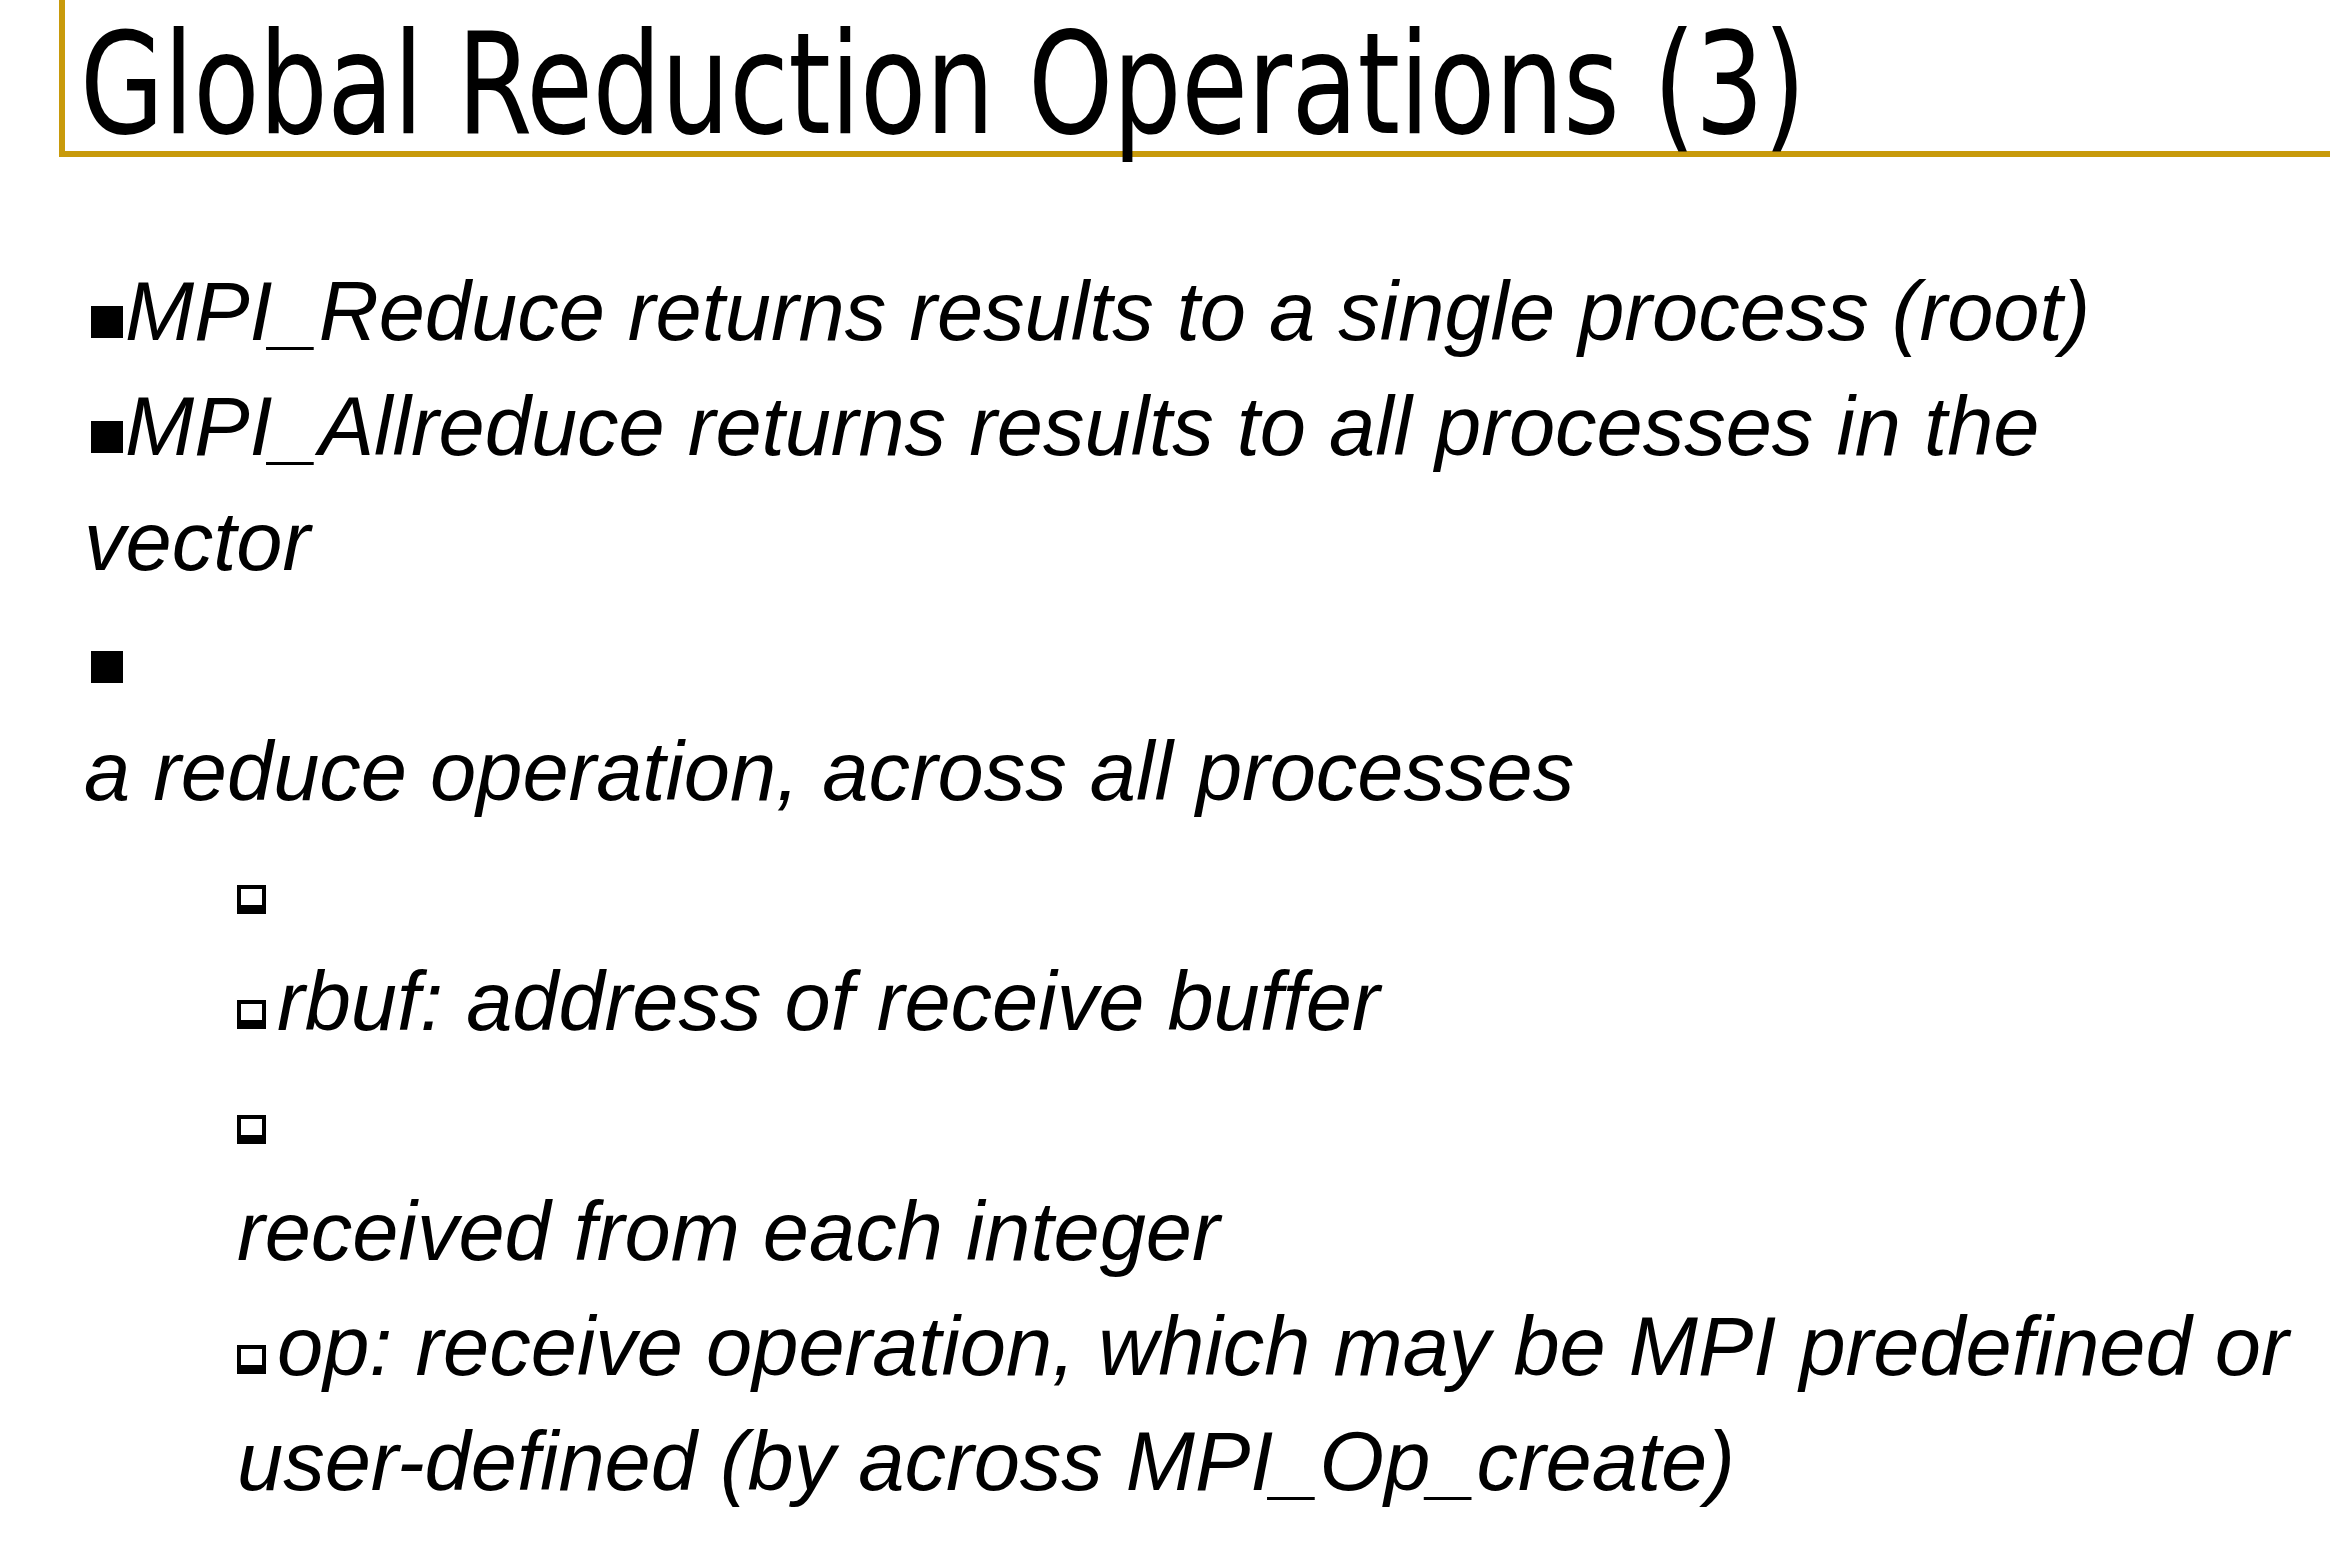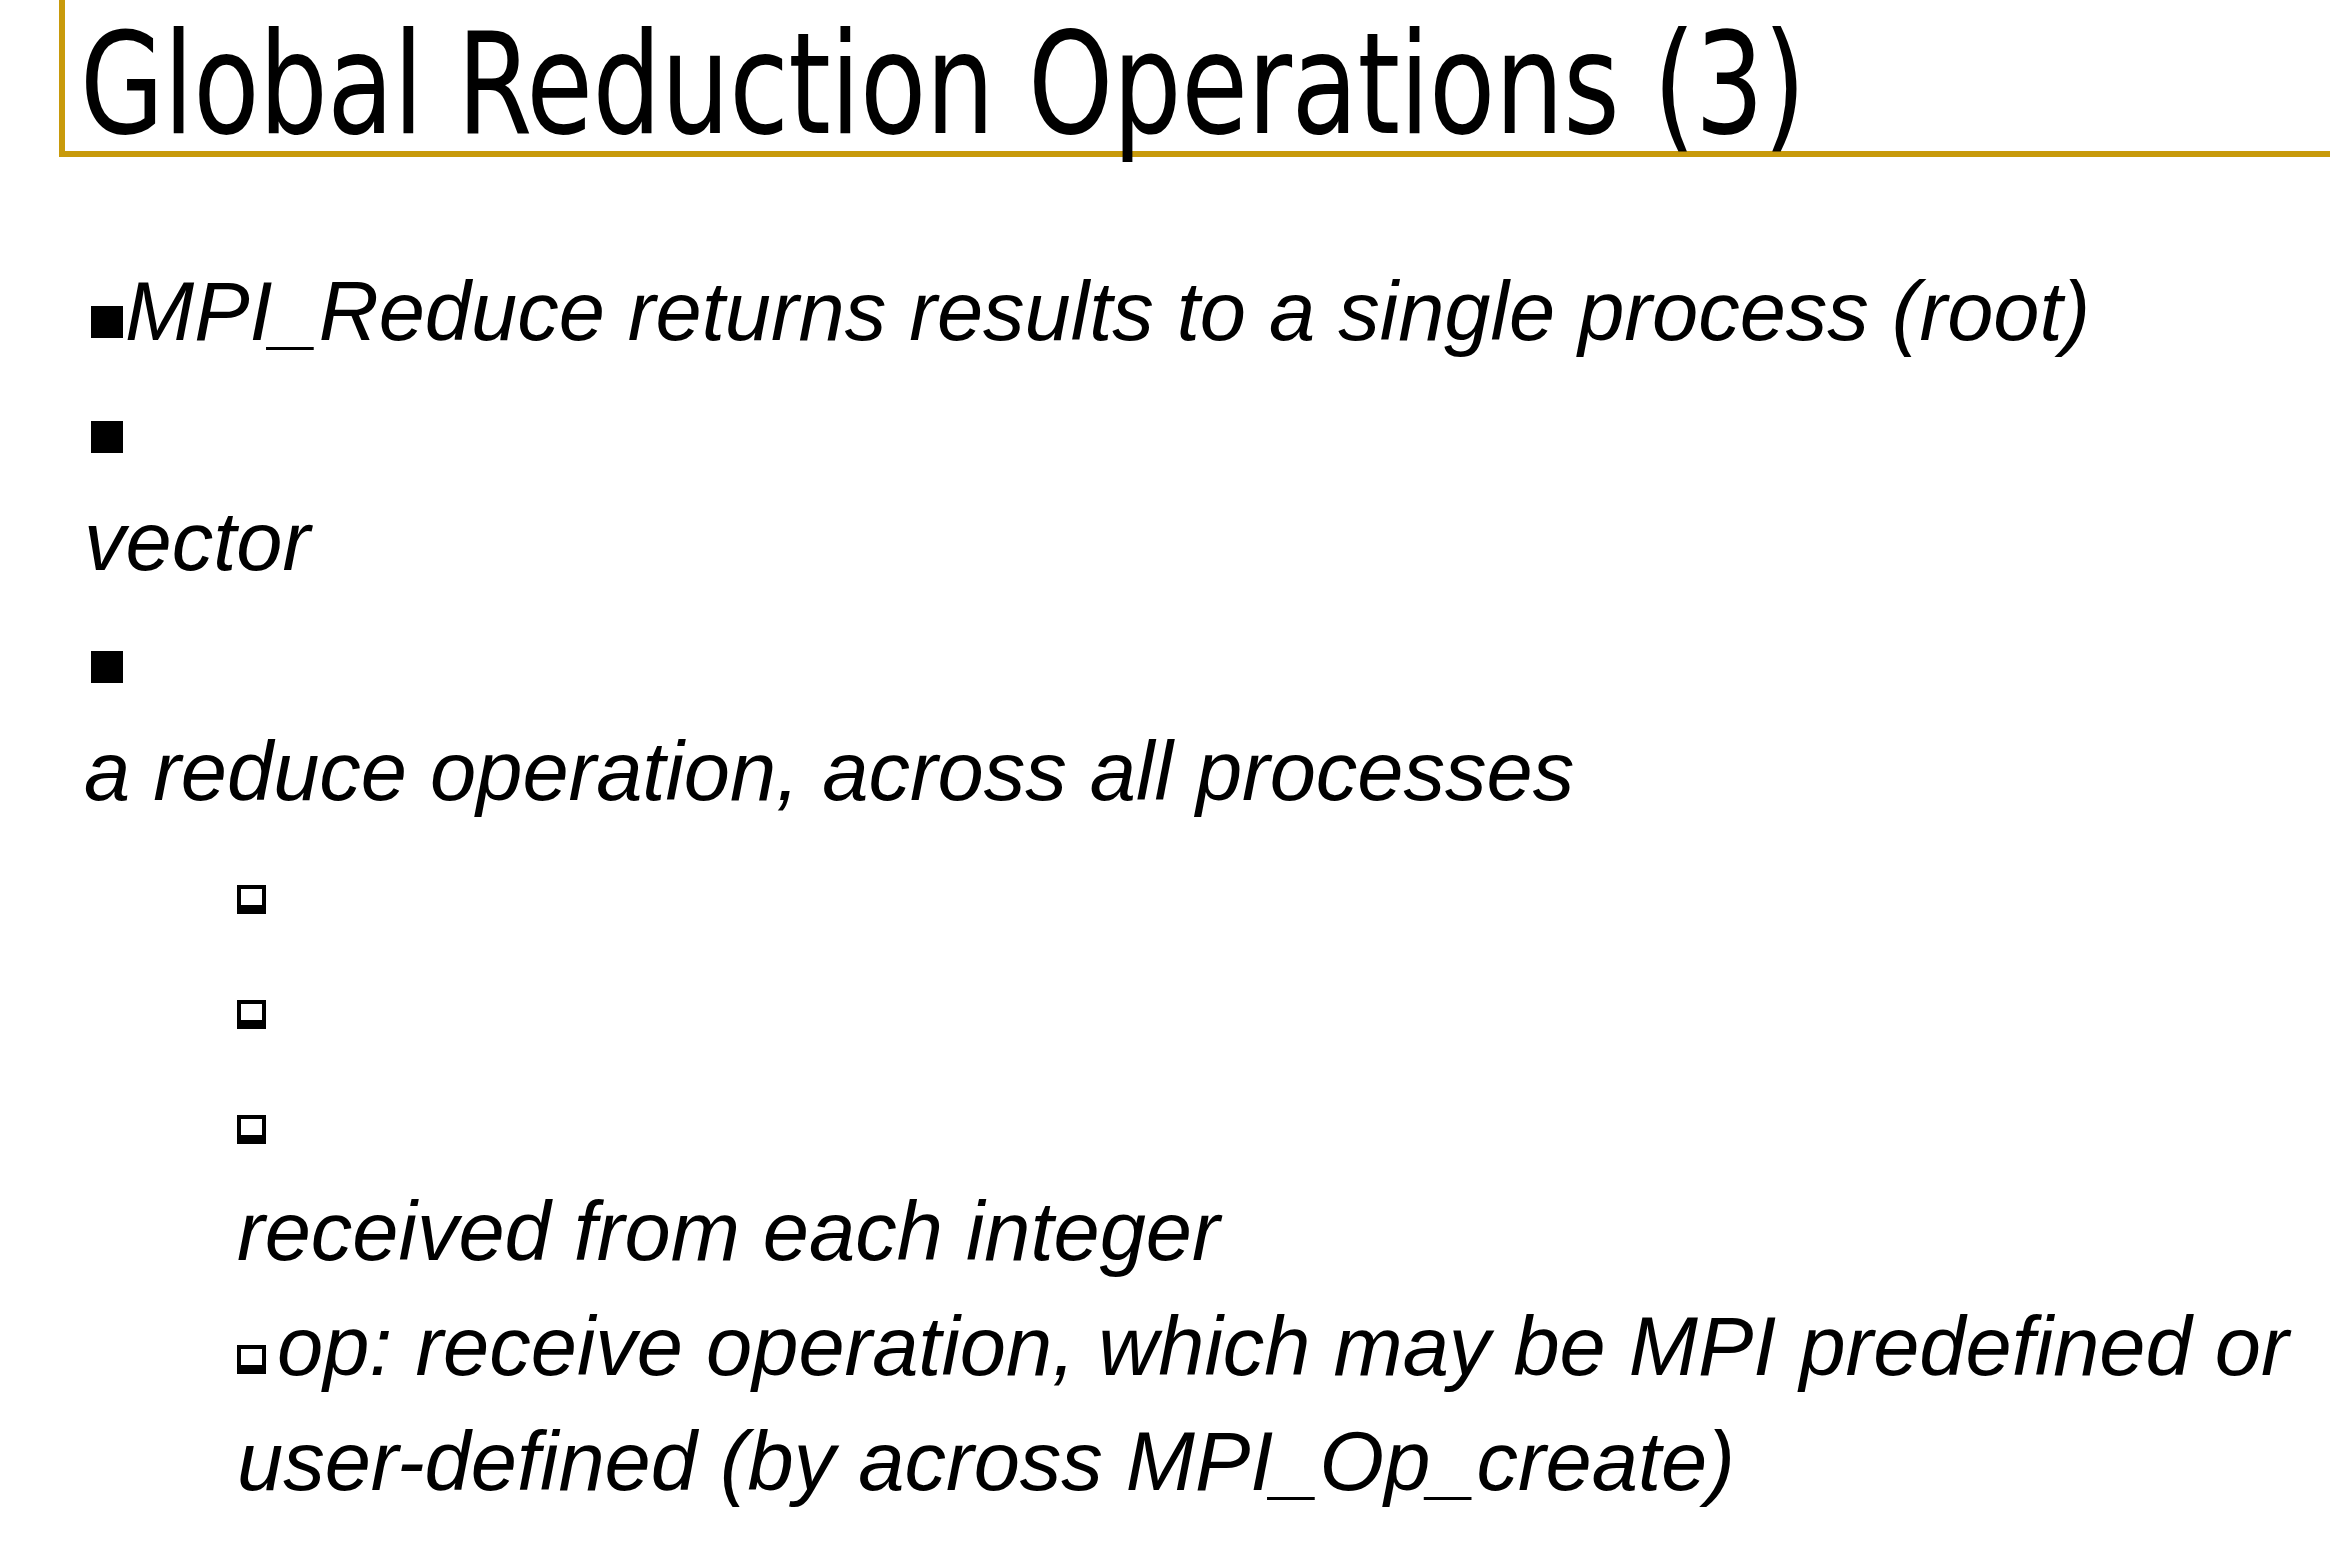--- a/index.html
+++ b/index.html
@@ -126,41 +126,41 @@
 
   <div id="title-text" style="color: rgb(0, 0, 0);">Global Reduction Operations (3)</div>
 
   <div id="body" style="color: rgb(0, 0, 0);">
 
     <div class="line lvl1">
       <span class="b1"><i></i></span><span class="txt">MPI_Reduce returns results to a single process (root)</span>
     </div>
 
     <div class="line lvl1">
-      <span class="b1"><i></i></span>
+      <span class="b1"><i></i></span><span class="txt">MPI_Allreduce returns results to all processes in the</span>
     </div>
 
     <div class="line lvl1-cont">
       <span class="txt">vector</span>
     </div>
 
     <div class="line lvl1">
       <span class="b1"><i></i></span>
     </div>
 
     <div class="line lvl1-cont">
       <span class="txt">a reduce operation, across all processes</span>
     </div>
 
     <div class="line lvl2">
       <span class="b2"><i></i></span>
     </div>
 
     <div class="line lvl2">
-      <span class="b2"><i></i></span>
+      <span class="b2"><i></i></span><span class="txt">rbuf: address of receive buffer</span>
     </div>
 
     <div class="line lvl2">
       <span class="b2"><i></i></span>
     </div>
 
     <div class="line lvl2-cont">
       <span class="txt">received from each integer</span>
     </div>
 

